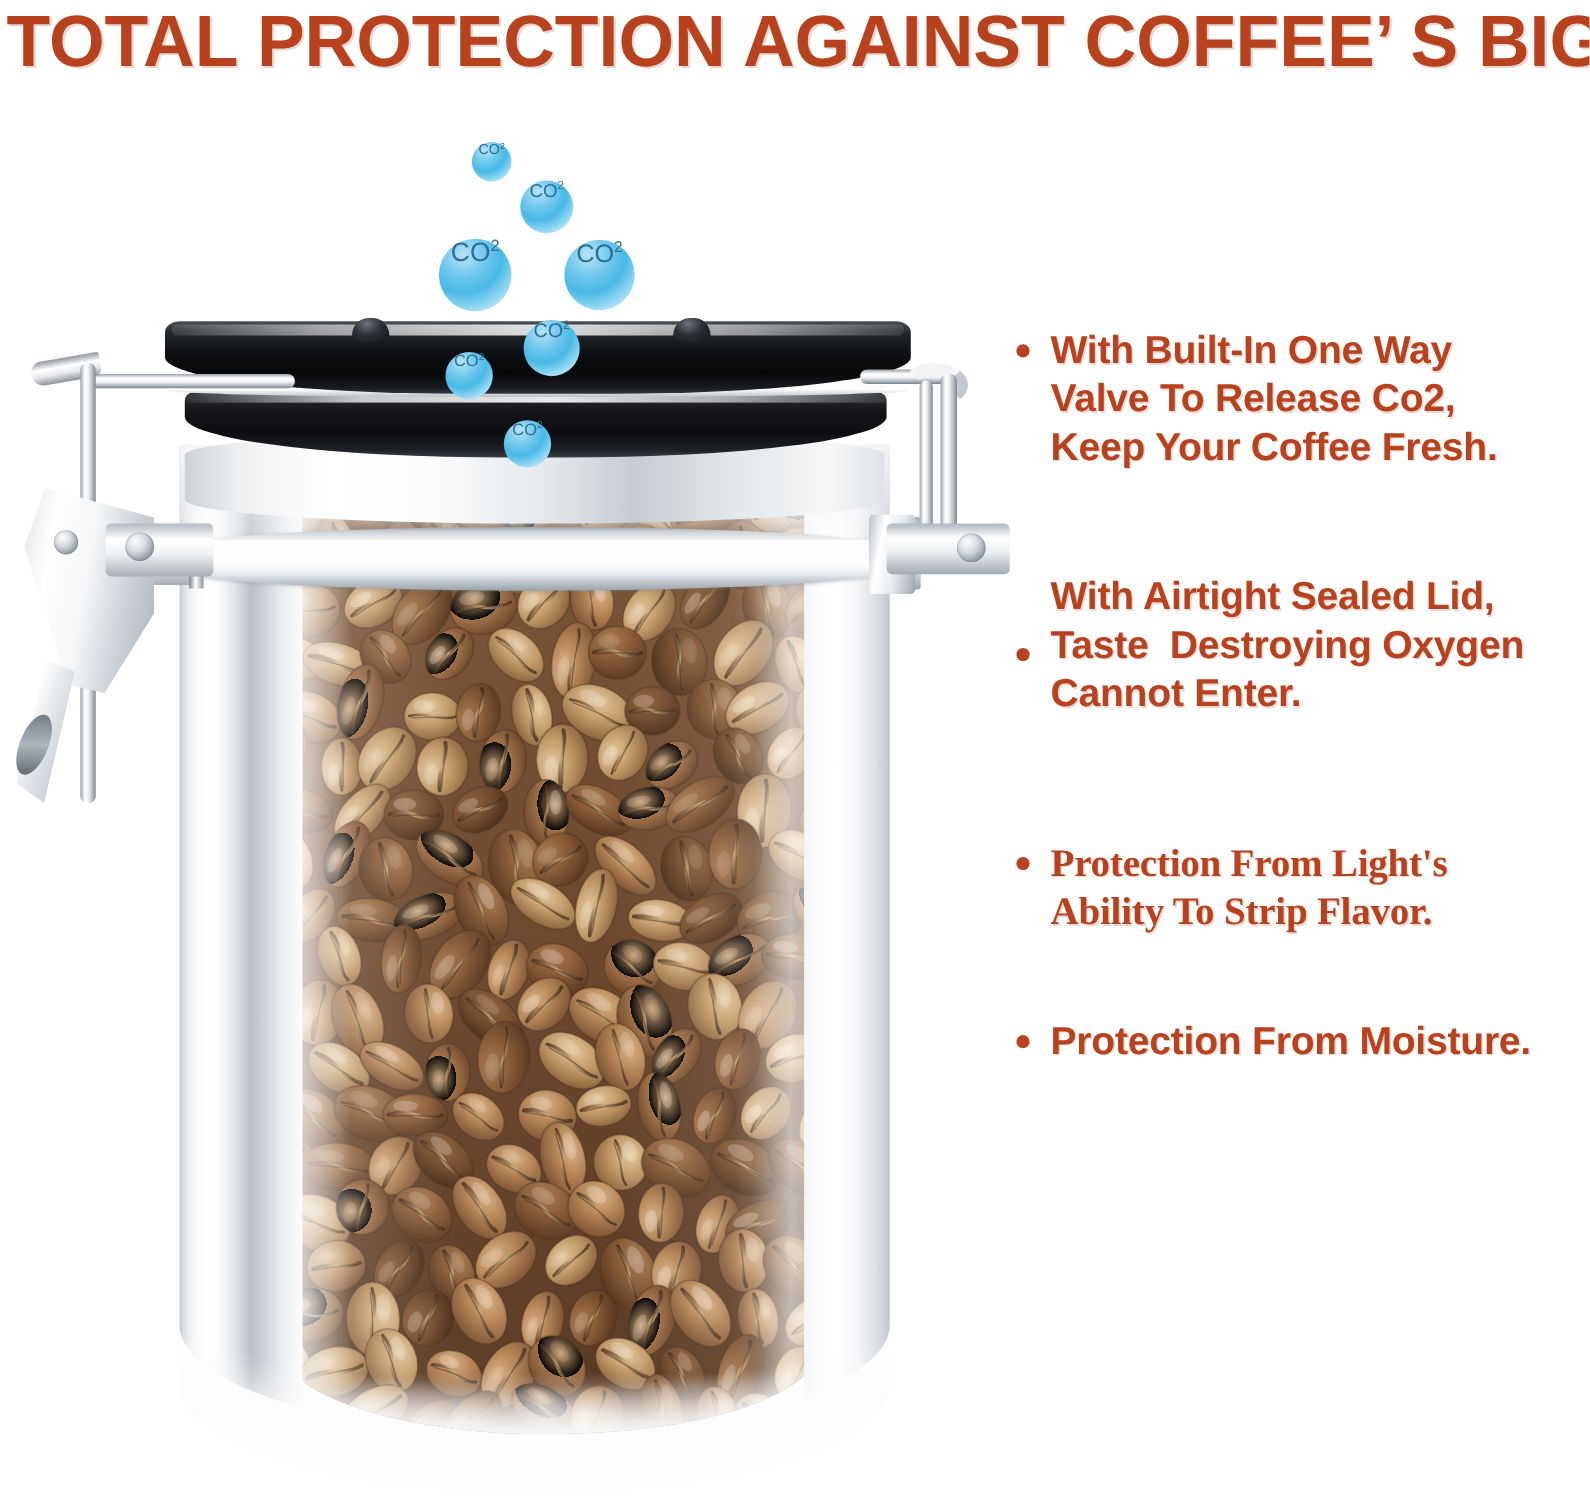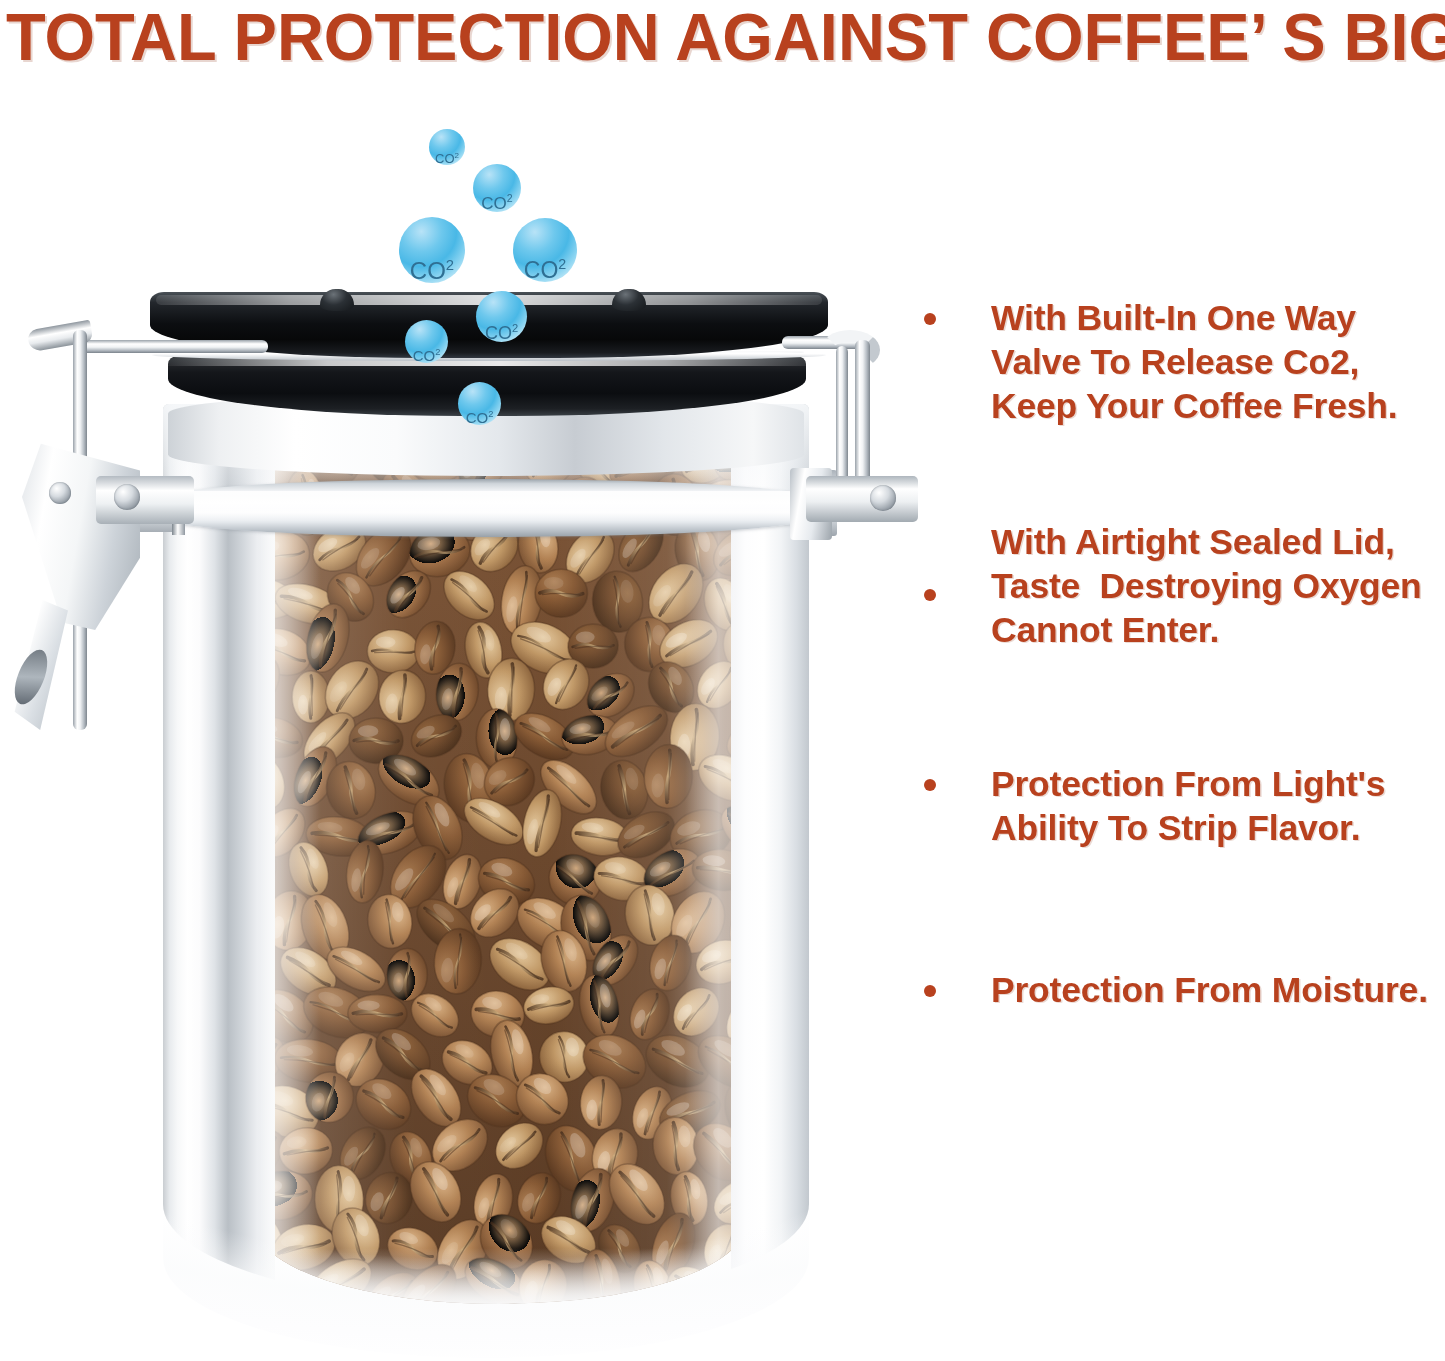--- a/index.html
+++ b/index.html
@@ -26,43 +26,42 @@
     font-family: "Liberation Sans Narrow", "Liberation Sans", sans-serif;
   }
 
   
   #bullets { position: absolute; left: 924px; top: 296px; width: 520px; }
   .bullet-row {
     position: absolute;
     display: flex;
     align-items: flex-start;
     width: 520px;
-    gap: 36px;
   }
   .bullet-dot {
     flex: 0 0 auto;
     width: 12px; height: 12px;
     border-radius: 50%;
     background: #B8411E;
     margin-top: 17px;
     margin-right: 19px;
   }
   .bullet-text {
     color: #B8411E;
     font-weight: 700;
     font-size: 35.5px;
     line-height: 44px;
     letter-spacing: -0.2px;
     white-space: pre-wrap;
     text-shadow: 1.4px 1.4px 0 rgba(185,130,110,0.30);
   }
   #b0 { top: 0px; }
   #b1 { top: 224px; align-items: center; }
-  #b2 { top: 466px; }
-  #b3 { top: 672px; text-align: right; }
+  #b2 { top: 466px; font-family: Liberation Serif, serif; }
+  #b3 { top: 628px; text-align: right; }
 
   
   #canister { position: absolute; left: 0; top: 0; width: 960px; height: 1361px; }
 
   
   .body-wrap {
     position: absolute; left: 163px; top: 404px; width: 646px; height: 900px;
     overflow: hidden;
     border-radius: 6px 6px 54% 54% / 6px 6px 12% 12%;
   }
@@ -294,21 +293,21 @@
     border-radius: 4px;
     background: linear-gradient(100deg, #b9c0c7 0%, #ffffff 28%, #e6eaee 60%, #9ca4ab 100%);
   }
 
   
   .bubble {
     position: absolute;
     border-radius: 50%;
     background:
       radial-gradient(circle at 34% 22%, #b8e3f7 0%, #6ec8ed 30%, #49b8e6 52%, #8fd6f2 72%, #ffffff 100%);
-    display: flex; align-items: flex-end; justify-content: center;
+    display: flex; align-items: flex-start; justify-content: center;
     color: #2f6f93;
     font-family: "Liberation Sans", sans-serif;
     font-weight: 400;
     line-height: 1;
   }
   .bubble span { position: relative; display: inline-block; }
   .bubble sup { font-size: 0.62em; vertical-align: super; line-height: 1; }
   #bu0 { left: 429px; top: 129px; width: 36px;  height: 36px;  font-size: 13px; }
   #bu1 { left: 473px; top: 164px; width: 48px;  height: 48px;  font-size: 17px; }
   #bu2 { left: 399px; top: 217px; width: 66px;  height: 66px;  font-size: 24px; }

